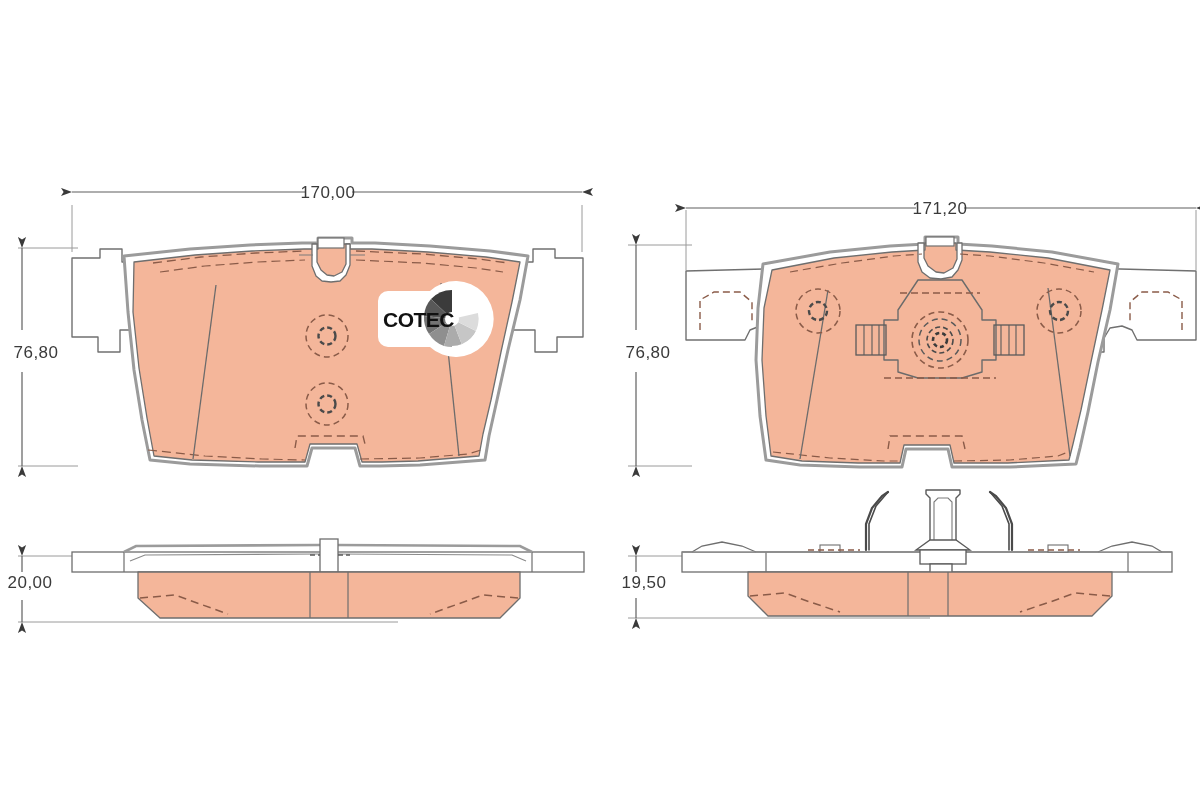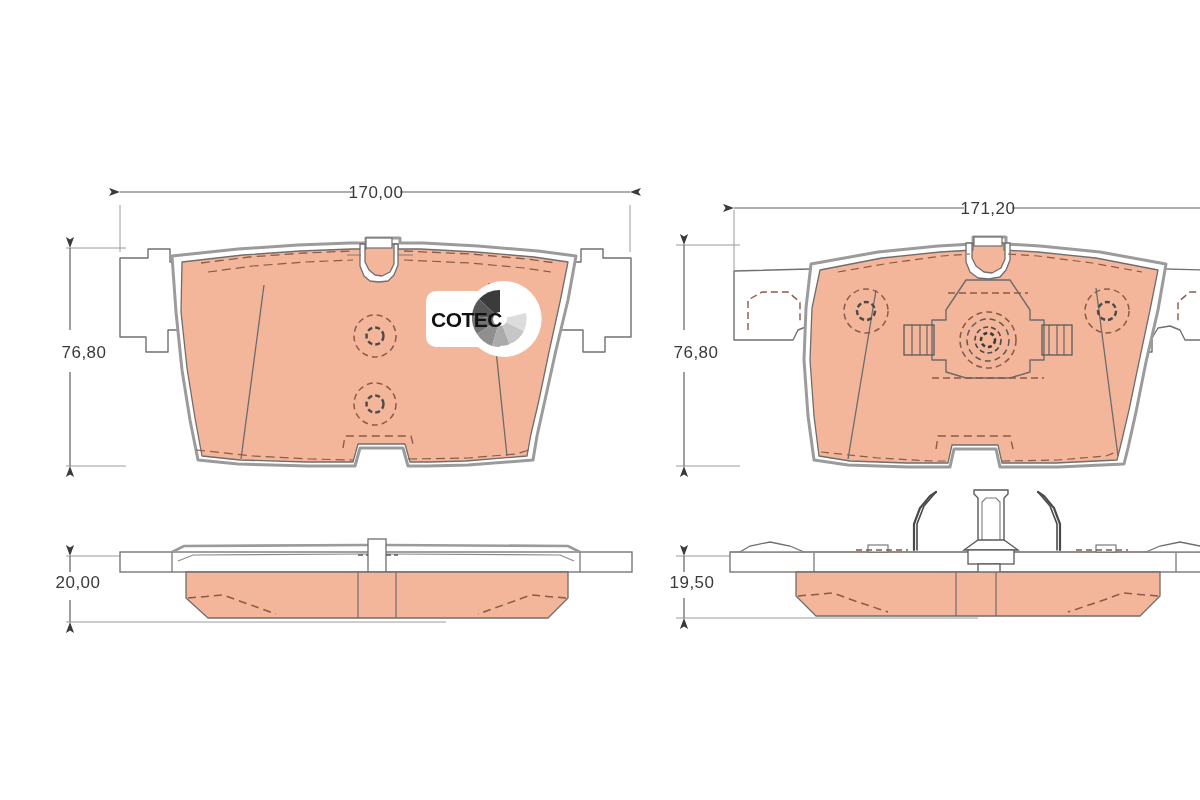--- a/index.html
+++ b/index.html
@@ -1,18 +1,18 @@
 <!DOCTYPE html>
 <html><head>
 <meta charset="utf-8">
 <title>Brake Pad Technical Drawing</title>
 <style>
   html,body{margin:0;padding:0;background:#ffffff;}
   body{width:1200px;height:800px;overflow:hidden;font-family:"Liberation Sans",sans-serif;}
-  #sheet{position:relative;width:1042px;height:800px;background:#fff;padding-left:48px;}
+  #sheet{position:relative;width:1042px;height:800px;background:#fff;}
   svg{display:block;}
   .dimtext{font-family:"Liberation Sans",sans-serif;font-size:17px;fill:#3a3a3a;letter-spacing:0.5px;}
   .cotec-text{font-family:"Liberation Sans",sans-serif;font-weight:bold;font-size:21px;fill:#111;letter-spacing:-0.5px;}
 </style>
 </head>
 <body>
 
 <div id="sheet">
 <svg width="1200" height="800" viewBox="0 0 1200 800" xmlns="http://www.w3.org/2000/svg">
 

